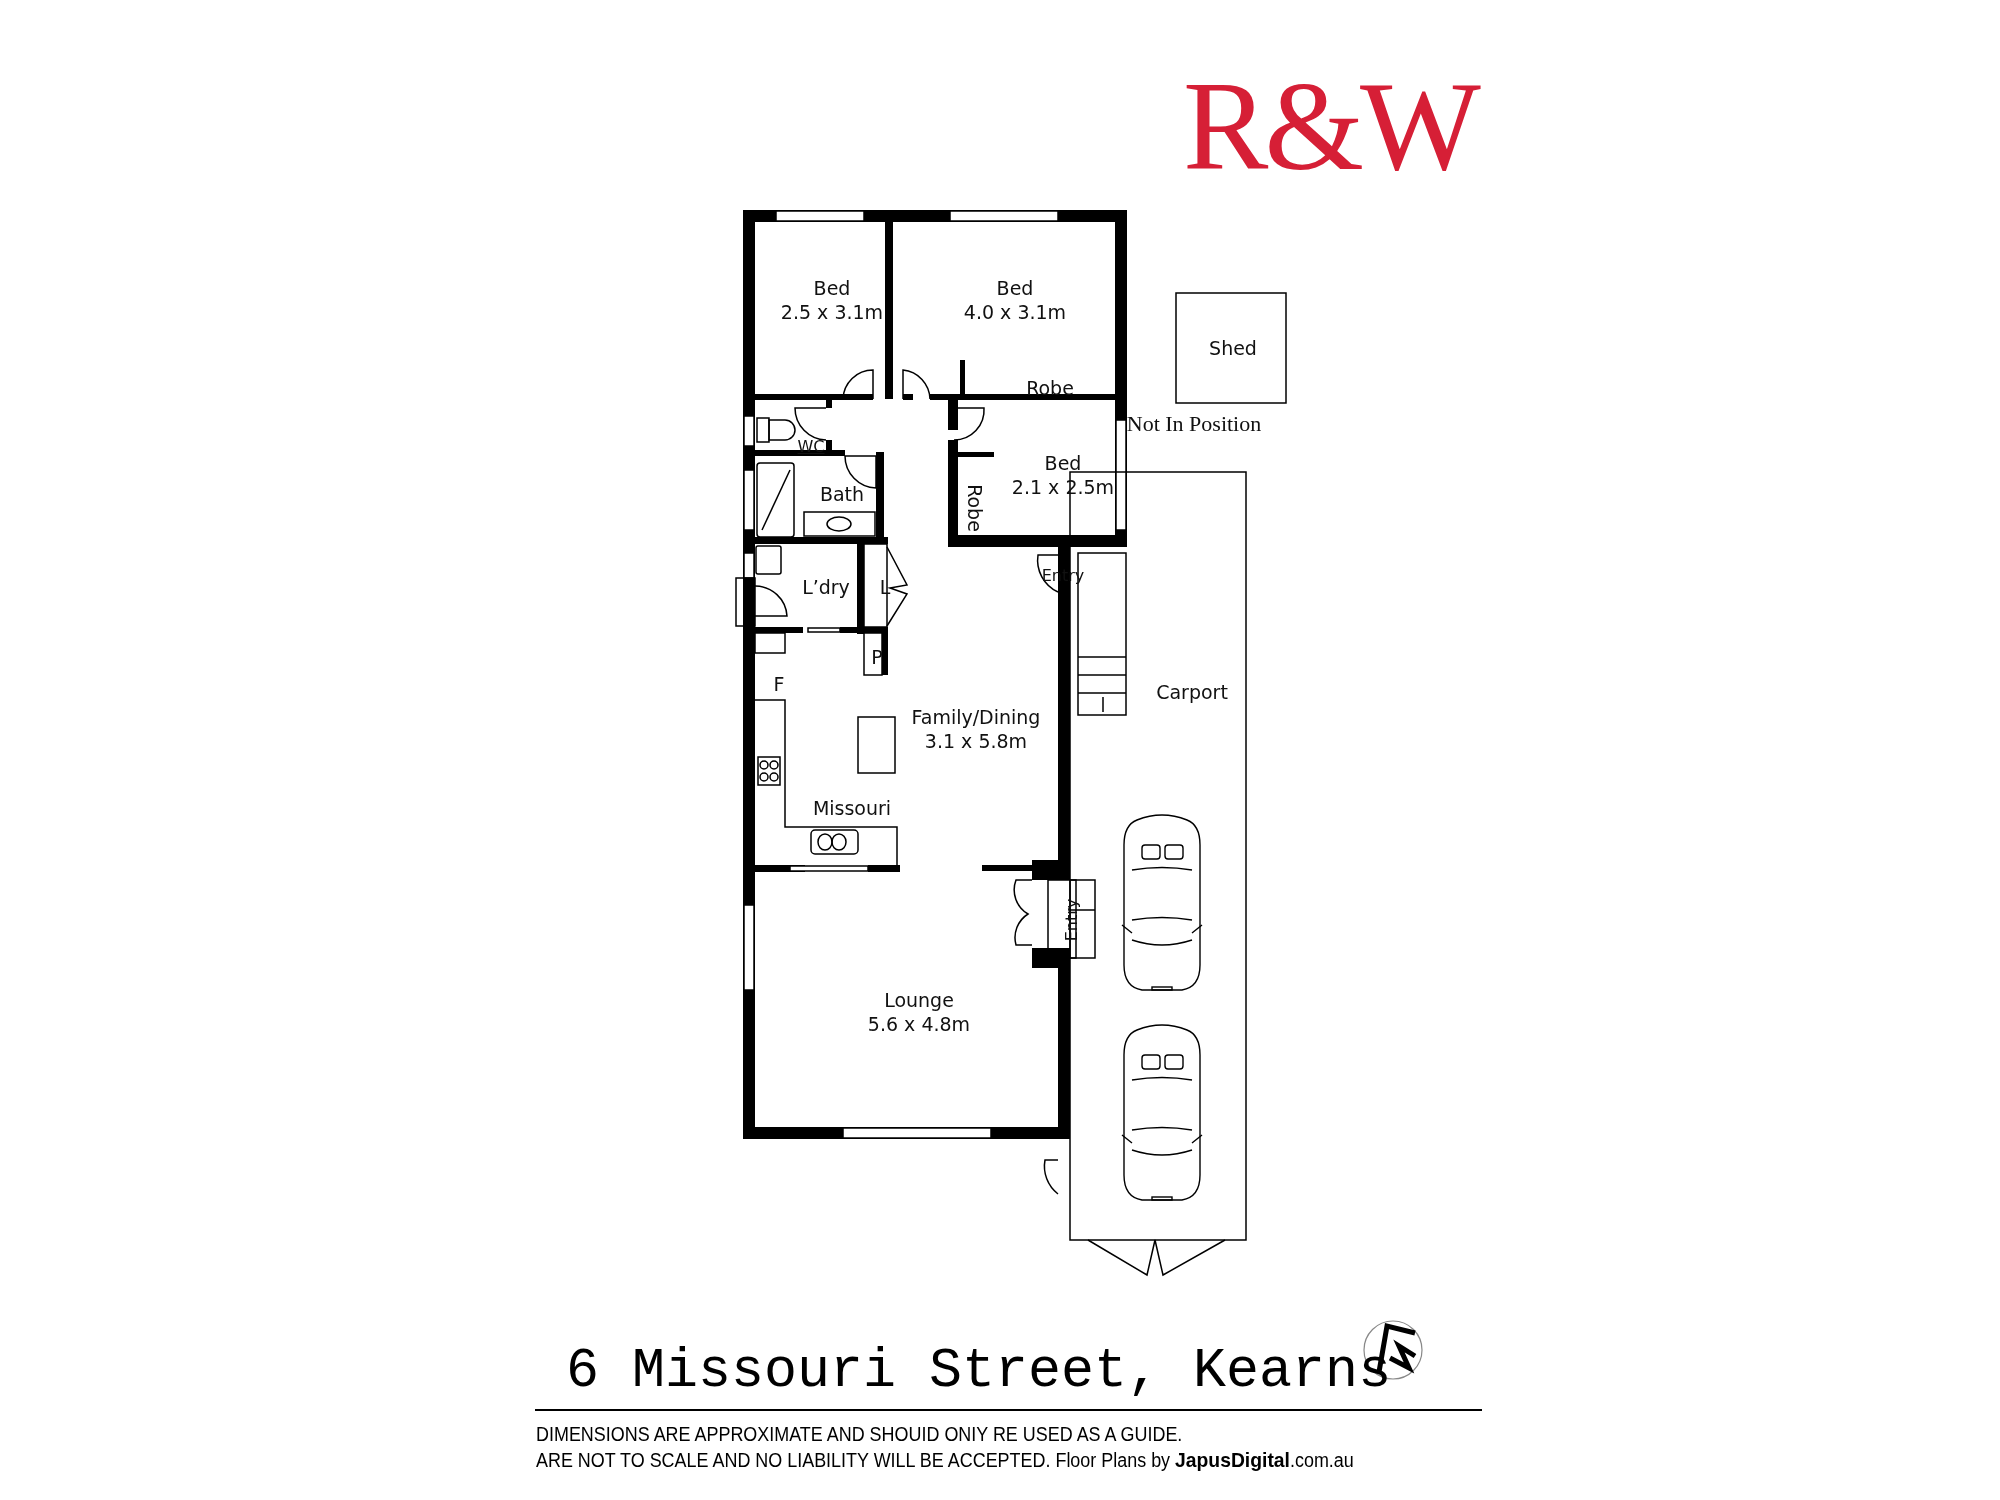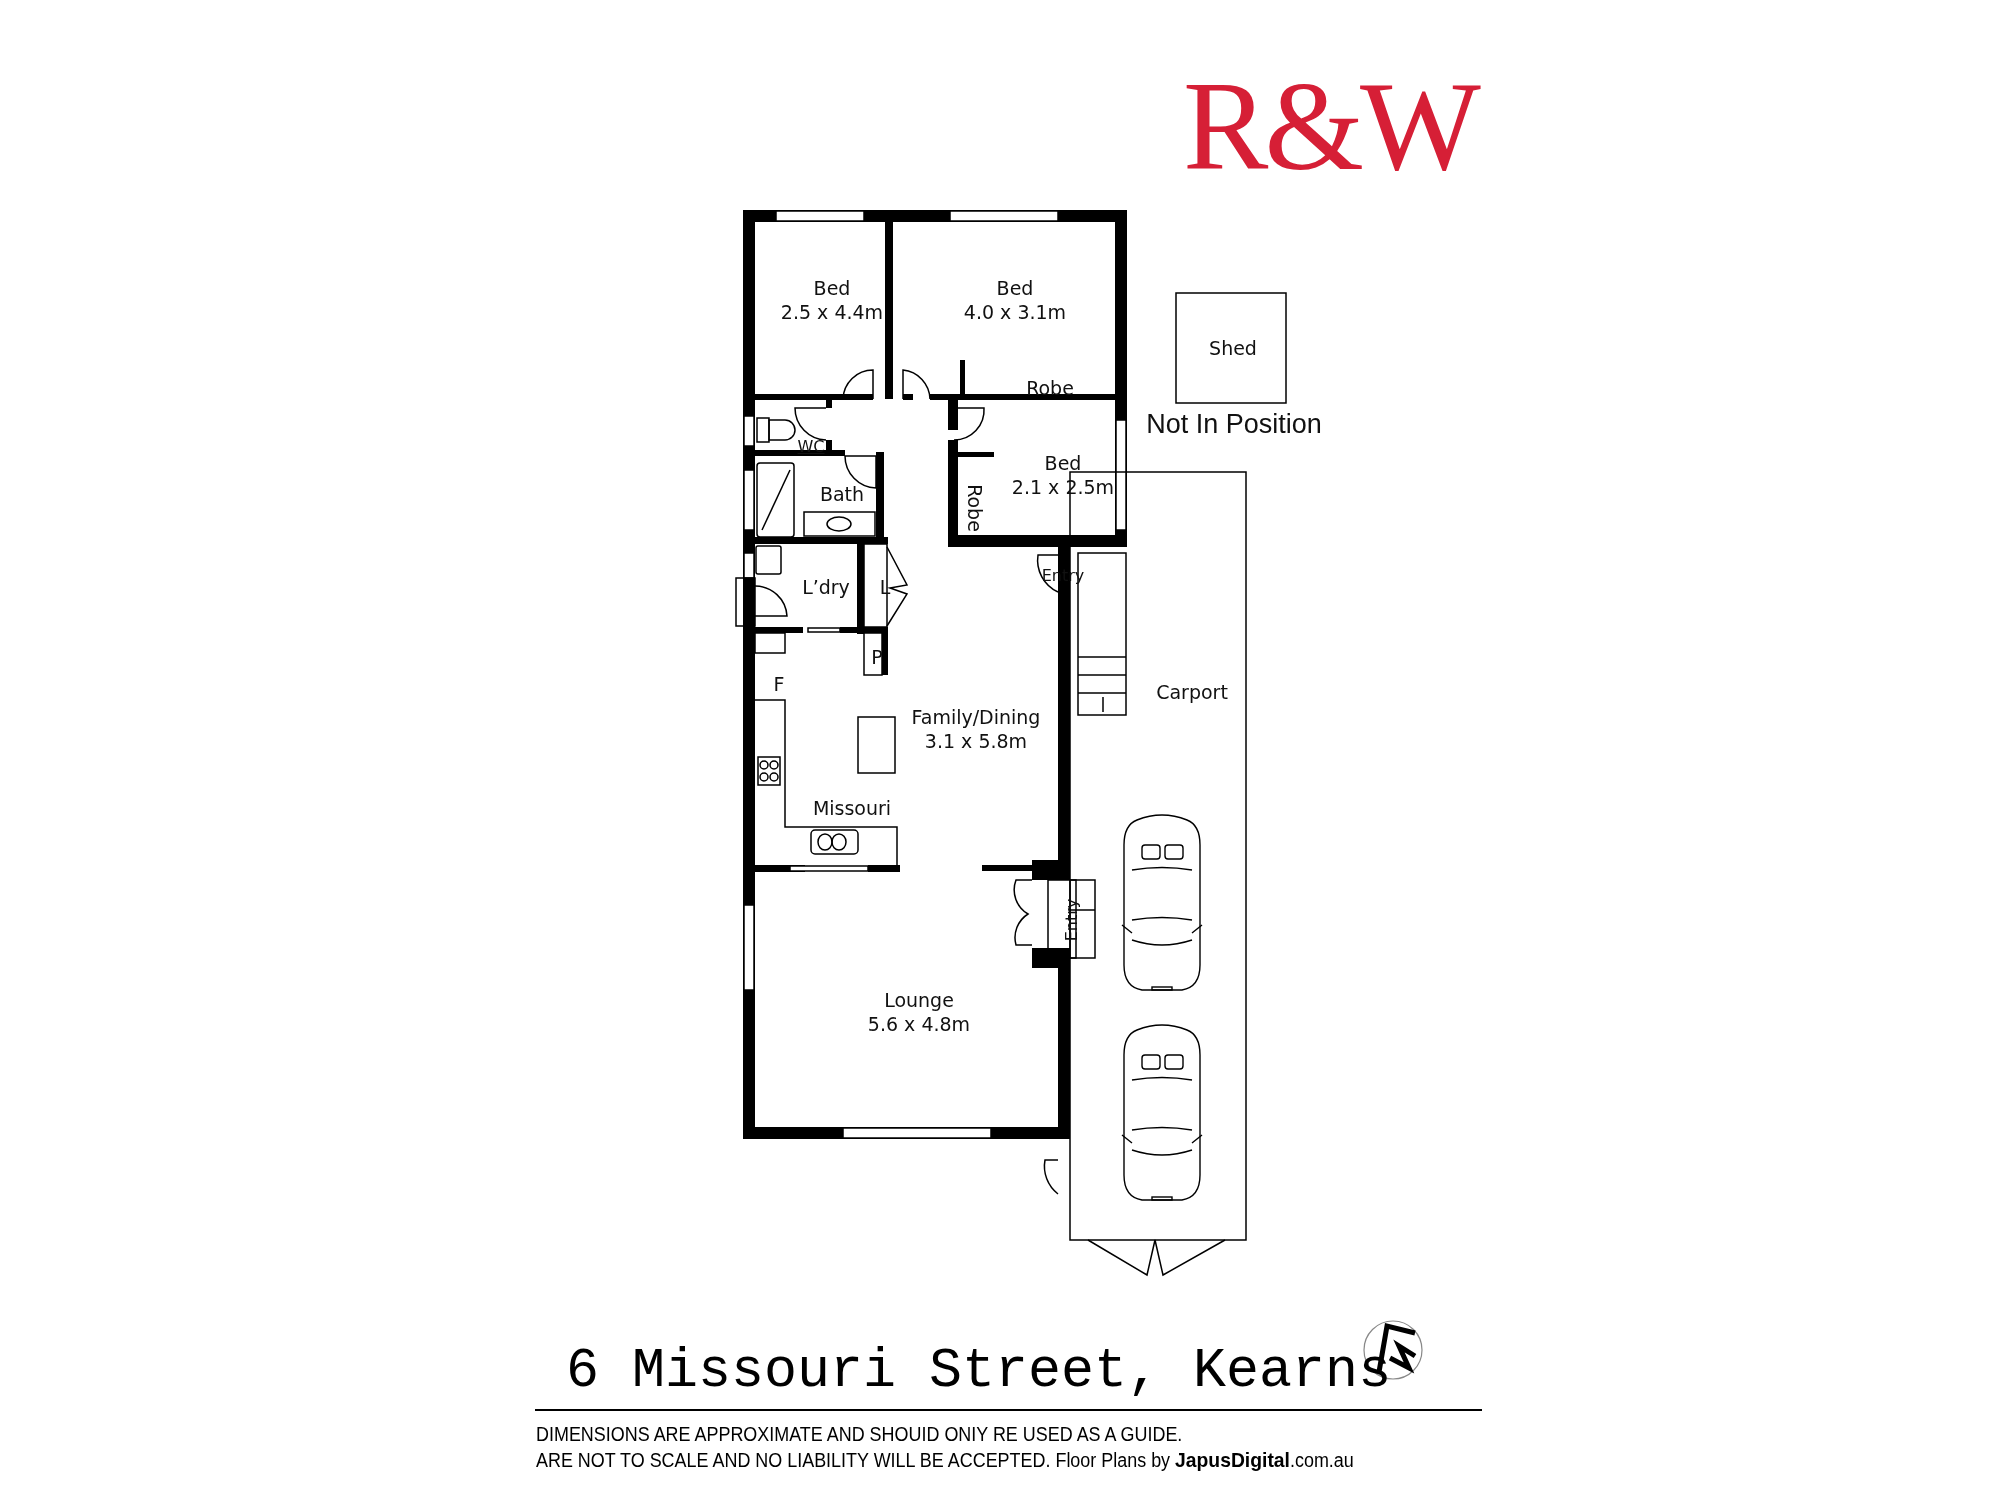--- a/index.html
+++ b/index.html
@@ -183,21 +183,21 @@
 
   <g transform="translate(1393,1350)">
     <circle cx="0" cy="0" r="29" fill="none" stroke="#888" stroke-width="1.2"></circle>
     <polyline points="-14,22 -6,-24 22,-17" fill="none" stroke="#000" stroke-width="5"></polyline>
     <polyline points="-3,8 16,18 6,-4 22,6" fill="none" stroke="#000" stroke-width="5"></polyline>
   </g>
 </svg>
 
 <div class="lbl" style="left:832px; top:276px;">
   <div>Bed</div>
-  <div>2.5 x 4.4m</div>
+  <div>2.5 x 3.1m</div>
 </div>
 <div class="lbl" style="left:1015px; top:276px;">
   <div>Bed</div>
   <div>4.0 x 3.1m</div>
 </div>
 <div class="lbl" style="left:1050px; top:376px;">Robe</div>
 <div class="lbl" style="left:1063px; top:451px;">
   <div>Bed</div>
   <div>2.1 x 2.5m</div>
 </div>
@@ -214,20 +214,20 @@
   <div>3.1 x 5.8m</div>
 </div>
 <div class="lbl" style="left:852px; top:796px;">Missouri</div>
 <div class="lbl small rotl" style="left:1072px; top:908px;">Entry</div>
 <div class="lbl" style="left:919px; top:988px;">
   <div>Lounge</div>
   <div>5.6 x 4.8m</div>
 </div>
 <div class="lbl" style="left:1192px; top:680px;">Carport</div>
 <div class="lbl" style="left:1233px; top:336px;">Shed</div>
-<div class="lbl" style="left:1234px; top:412px; font-family:Liberation Sans, sans-serif; font-size:27px;">Not In Position</div>
+<div class="lbl" style="left:1194px; top:412px; font-family:Liberation Serif, serif; font-size:22px;">Not In Position</div>
 
 <div class="abs address">6 Missouri Street, Kearns</div>
 <div class="abs rule"></div>
 <div class="abs disclaimer">
   <div>DIMENSIONS ARE APPROXIMATE AND SHOUID ONIY RE USED AS A GUIDE.</div>
   <div><span>ARE NOT TO SCALE AND NO LIABILITY WILL BE ACCEPTED. Floor Plans by </span><b>JapusDigital</b><span>.com.au</span></div>
 </div>
 
 </body></html>

